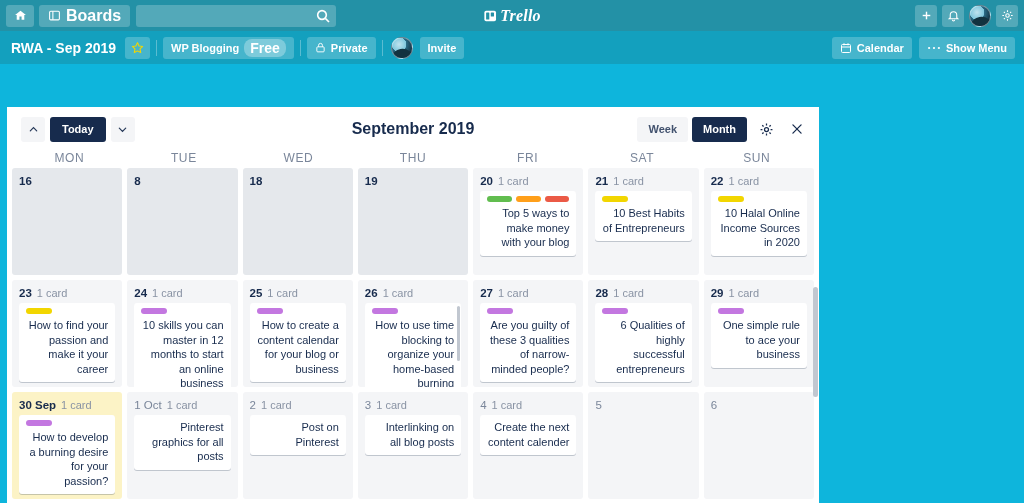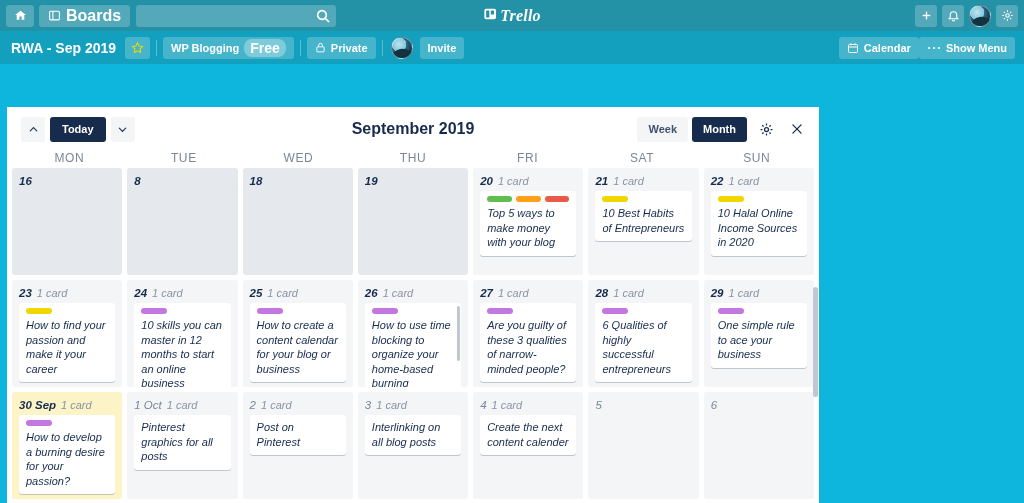--- a/index.html
+++ b/index.html
@@ -40,21 +40,21 @@
     font-family: "Liberation Sans", sans-serif;
   }
   #search-input::placeholder { color: rgba(255,255,255,0.75); }
   #search-icon-btn {
     position: absolute; right: 5px; top: 3px;
     width: 16px; height: 16px; cursor: pointer;
   }
   #trello-logo {
     position: absolute; left: 50%; top: 50%;
     transform: translate(-50%,-50%);
-    display: flex; gap: 3px;
+    display: flex; align-items: center; gap: 3px;
     color: #fff;
   }
   #trello-wordmark {
     font-family: "Liberation Serif", serif;
     font-style: italic; font-size: 16px; font-weight: bold;
     letter-spacing: 0.2px;
   }
   #top-right { margin-left: auto; display: flex; align-items: center; gap: 5px; }
   .tn-sq { width: 22px; height: 22px; }
   .avatar {
@@ -92,21 +92,21 @@
     cursor: pointer; white-space: nowrap;
   }
   #star-btn { width: 25px; padding: 0; justify-content: center; }
   .bb-div { width: 1px; height: 16px; background: rgba(255,255,255,0.3); margin: 0 6px; }
   #free-pill {
     background: rgba(255,255,255,0.3);
     border-radius: 8px; padding: 1px 6px;
     font-size: 14px; font-weight: bold;
   }
   #bb-avatar { margin: 0 7px 0 2px; }
-  #bb-right { margin-left: auto; display: flex; align-items: center; }
+  #bb-right { margin-left: auto; display: flex; align-items: center; gap: 7px; }
 
   
   #cal-panel {
     position: absolute;
     left: 7px; top: 66px;
     width: 812px; height: 437px;
     background: #fff;
     overflow: hidden;
     margin-top: 41px;
   }
@@ -158,34 +158,35 @@
 
   
   #cal-grid { padding: 0 5px; }
   .week-row {
     display: grid; grid-template-columns: repeat(7, 1fr);
     gap: 5px; margin-bottom: 5px;
   }
   .day-cell {
     height: 107px; border-radius: 3px;
     background: #f4f5f7; padding: 7px 7px 0 7px;
-    overflow: hidden; position: relative; cursor: pointer; font-style: italic;
+    overflow: hidden; position: relative; cursor: pointer;
   }
   .day-cell.past { background: #e5e8ec; }
   .day-cell.today { background: #fcf3c6; }
   .day-cell.short { height: 40px; }
   .day-head { display: flex; align-items: baseline; gap: 5px; margin-bottom: 4px; }
   .day-num { font-size: 11.5px; font-weight: bold; color: #172b4d; }
   .day-num.muted { font-weight: normal; color: #7a869a; }
   .card-count { font-size: 11px; color: #8993a4; }
   .tcard {
     background: #fff; border-radius: 3px;
     box-shadow: 0 1px 0 rgba(9,30,66,0.22);
     padding: 5px 7px 6px 7px;
     position: relative;
+    text-align: right;
   }
   .labels { display: flex; gap: 4px; margin-bottom: 4px; }
   .label-chip { width: 26px; height: 6px; border-radius: 3px; }
   .tcard-title {
     font-size: 11px; line-height: 14.5px; color: #172b4d;
   }
   .card-scrollbar {
     position: absolute; right: 1px; top: 3px;
     width: 3px; height: 55px; border-radius: 2px;
     background: #c1c7d0;

